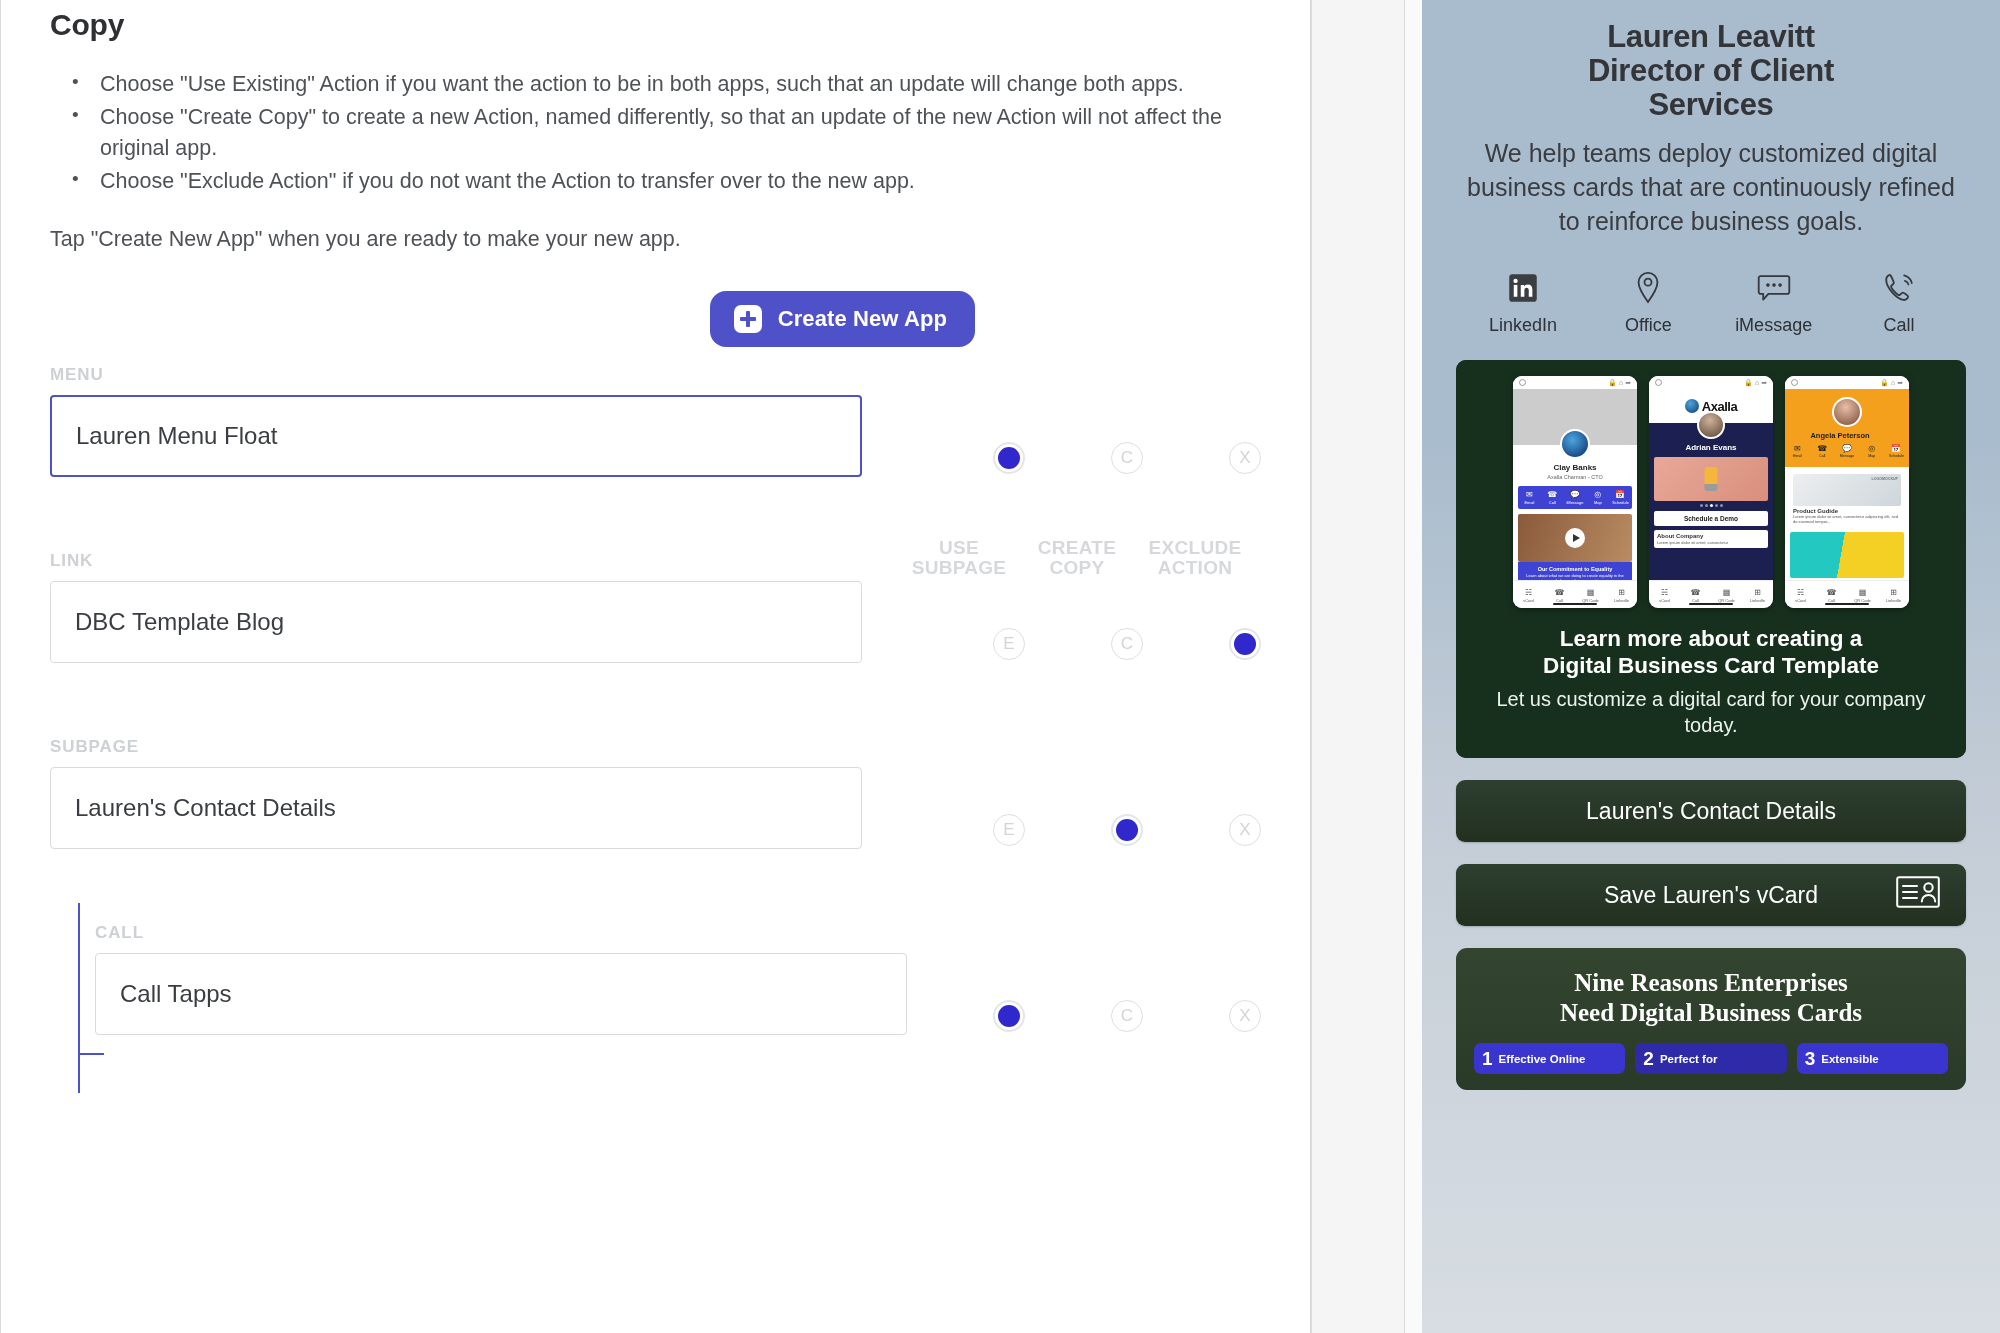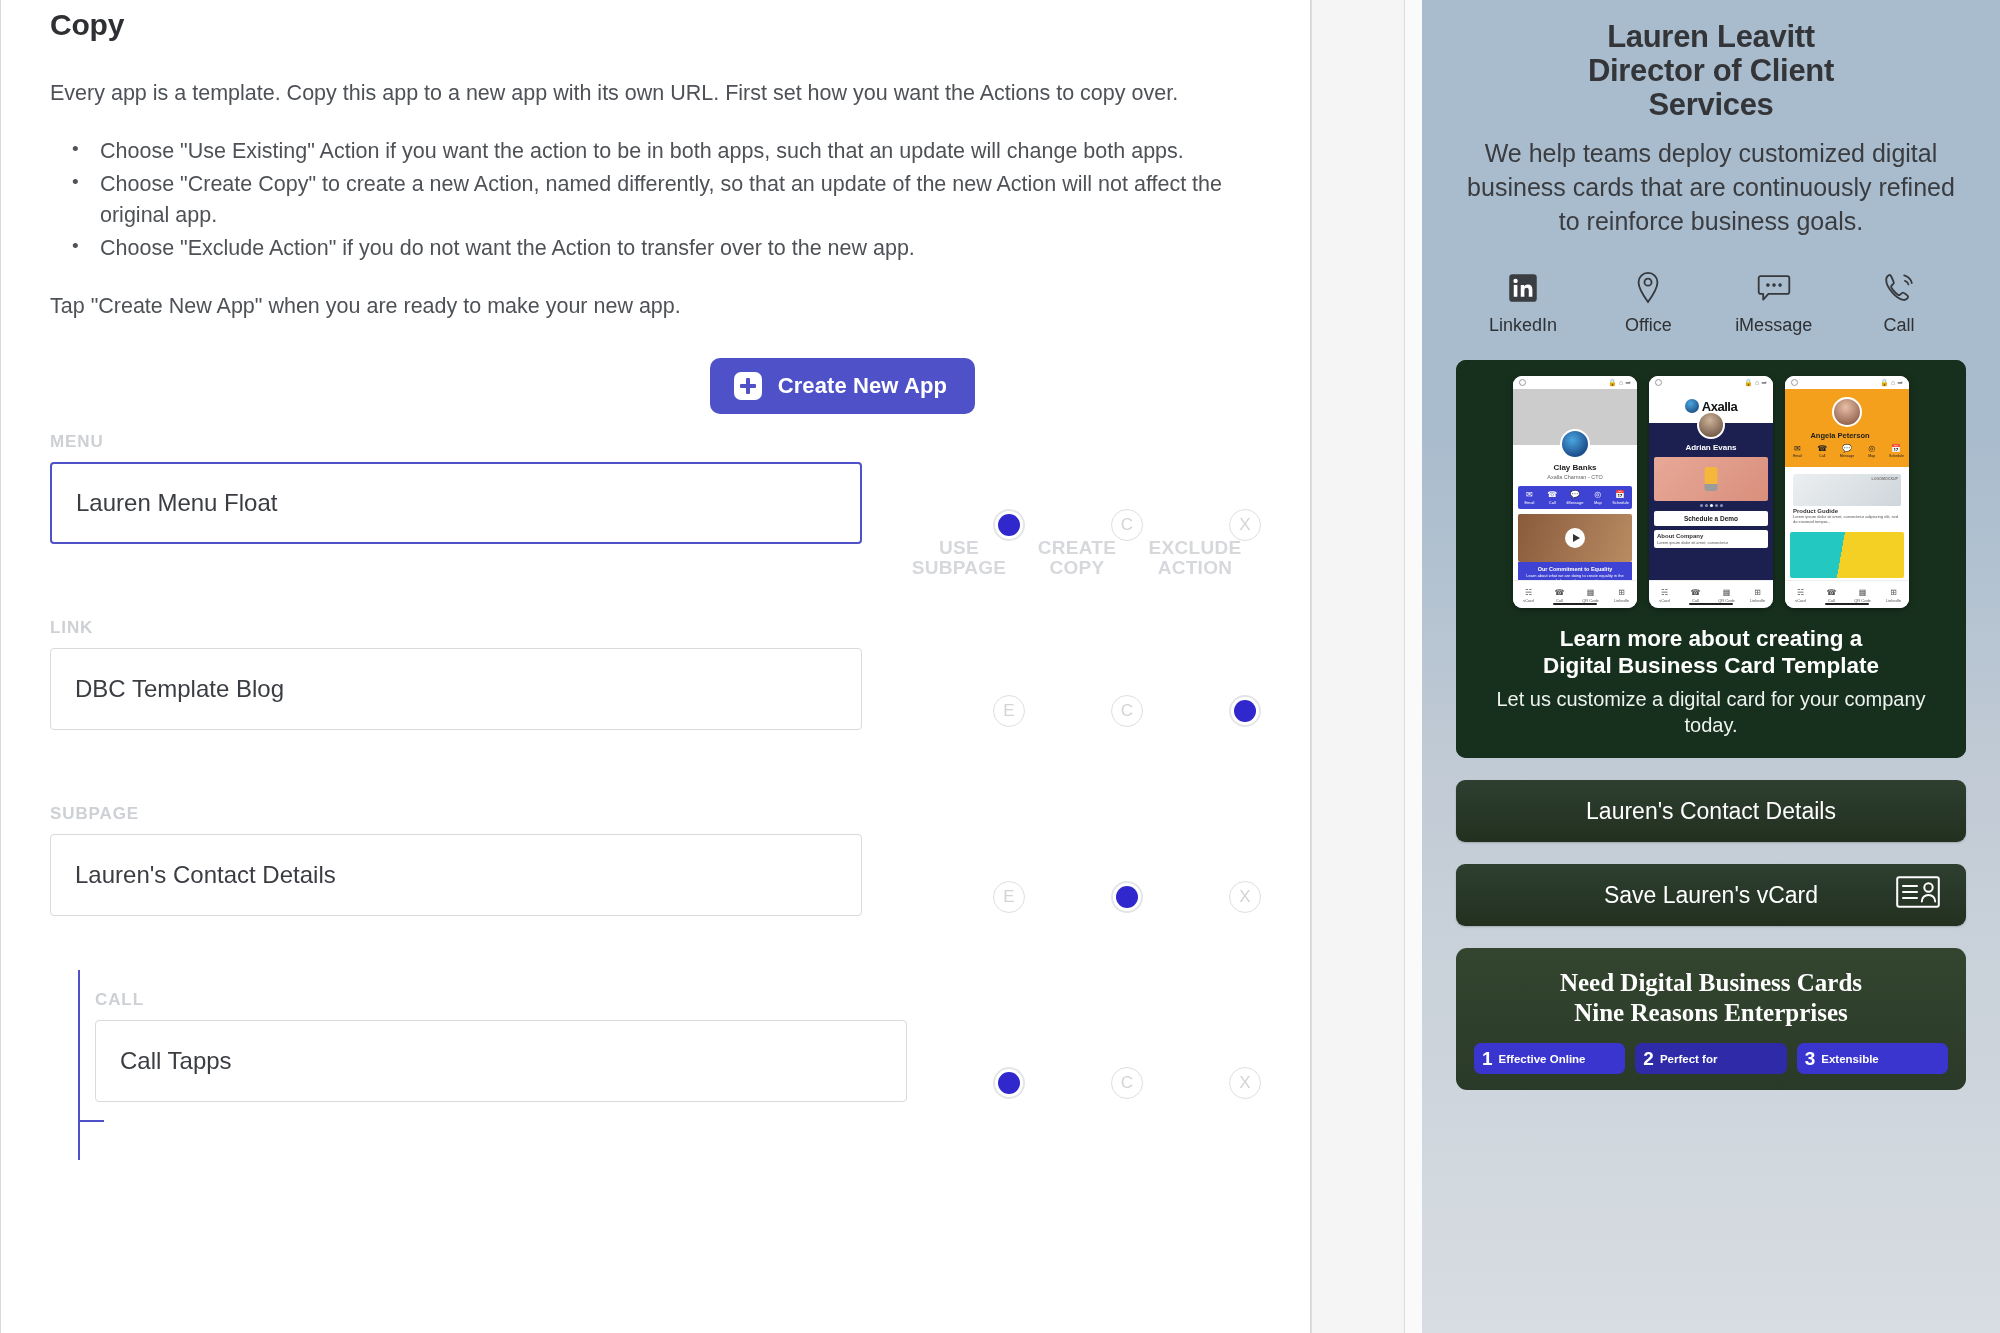--- a/index.html
+++ b/index.html
@@ -40,21 +40,21 @@
     font-size: 19px; color: #4e5257;
   }
   .tap-copy { font-size: 21.5px; line-height: 1.44; color: #4e5257; margin-top: 27px; }
 
   
   .btn-row { position: relative; height: 72px; margin-top: 28px; }
   .create-btn {
     position: absolute; right: 315px; top: 8px;
     display: inline-flex; align-items: center; gap: 16px;
     background: #4f51c9; color: #ffffff;
-    border: none; border-radius: 10px;
+    border: none; border-radius: 16px;
     padding: 14px 28px 14px 24px;
     font-family: "Liberation Sans", sans-serif;
     font-size: 22px; font-weight: 700; letter-spacing: 0.1px;
     cursor: pointer;
   }
   .plus-badge {
     width: 28px; height: 28px; border-radius: 7px; background: #ffffff;
     position: relative; flex: 0 0 auto;
   }
   .plus-badge::before, .plus-badge::after {
@@ -260,21 +260,20 @@
 <body>
 
 <div class="screen">
 
   <div class="left-panel">
     <div class="left-edge-rule"></div>
 
     <div class="left-inner">
       <h1 class="page-title">Copy</h1>
 
-      <p class="body-copy">Every app is a template. Copy this app to a new app with its own URL. First set how you want the Actions to copy over.</p>
 
       <div class="bullets">
         <div class="bullet">Choose "Use Existing" Action if you want the action to be in both apps, such that an update will change both apps.</div>
         <div class="bullet">Choose "Create Copy" to create a new Action, named differently, so that an update of the new Action will not affect the original app.</div>
         <div class="bullet">Choose "Exclude Action" if you do not want the Action to transfer over to the new app.</div>
       </div>
 
       <p class="tap-copy">Tap "Create New App" when you are ready to make your new app.</p>
 
       <div class="btn-row">
@@ -563,22 +562,22 @@
           <svg width="44" height="32" viewBox="0 0 44 32">
               <rect x="1.2" y="1.2" width="41.6" height="29.6" rx="2" fill="none" stroke="#fff" stroke-width="2"></rect>
               <path d="M7 10h14M7 16h14M7 22h14" stroke="#fff" stroke-width="2" stroke-linecap="round"></path>
               <circle cx="32.5" cy="11.5" r="4.2" fill="none" stroke="#fff" stroke-width="2"></circle>
               <path d="M25.8 25.5c0-4 3-6.6 6.7-6.6s6.7 2.6 6.7 6.6" fill="none" stroke="#fff" stroke-width="2" stroke-linecap="round"></path>
             </svg>
         </span>
       </div>
 
       <div class="reasons-card">
+        <div class="reasons-title">Nine Reasons Enterprises</div>
         <div class="reasons-title">Need Digital Business Cards</div>
-        <div class="reasons-title">Nine Reasons Enterprises</div>
         <div class="chips">
           <div class="chip">
             <span class="num">1</span>
             <span class="txt">Effective Online</span>
           </div>
           <div class="chip">
             <span class="num">2</span>
             <span class="txt">Perfect for</span>
           </div>
           <div class="chip">

